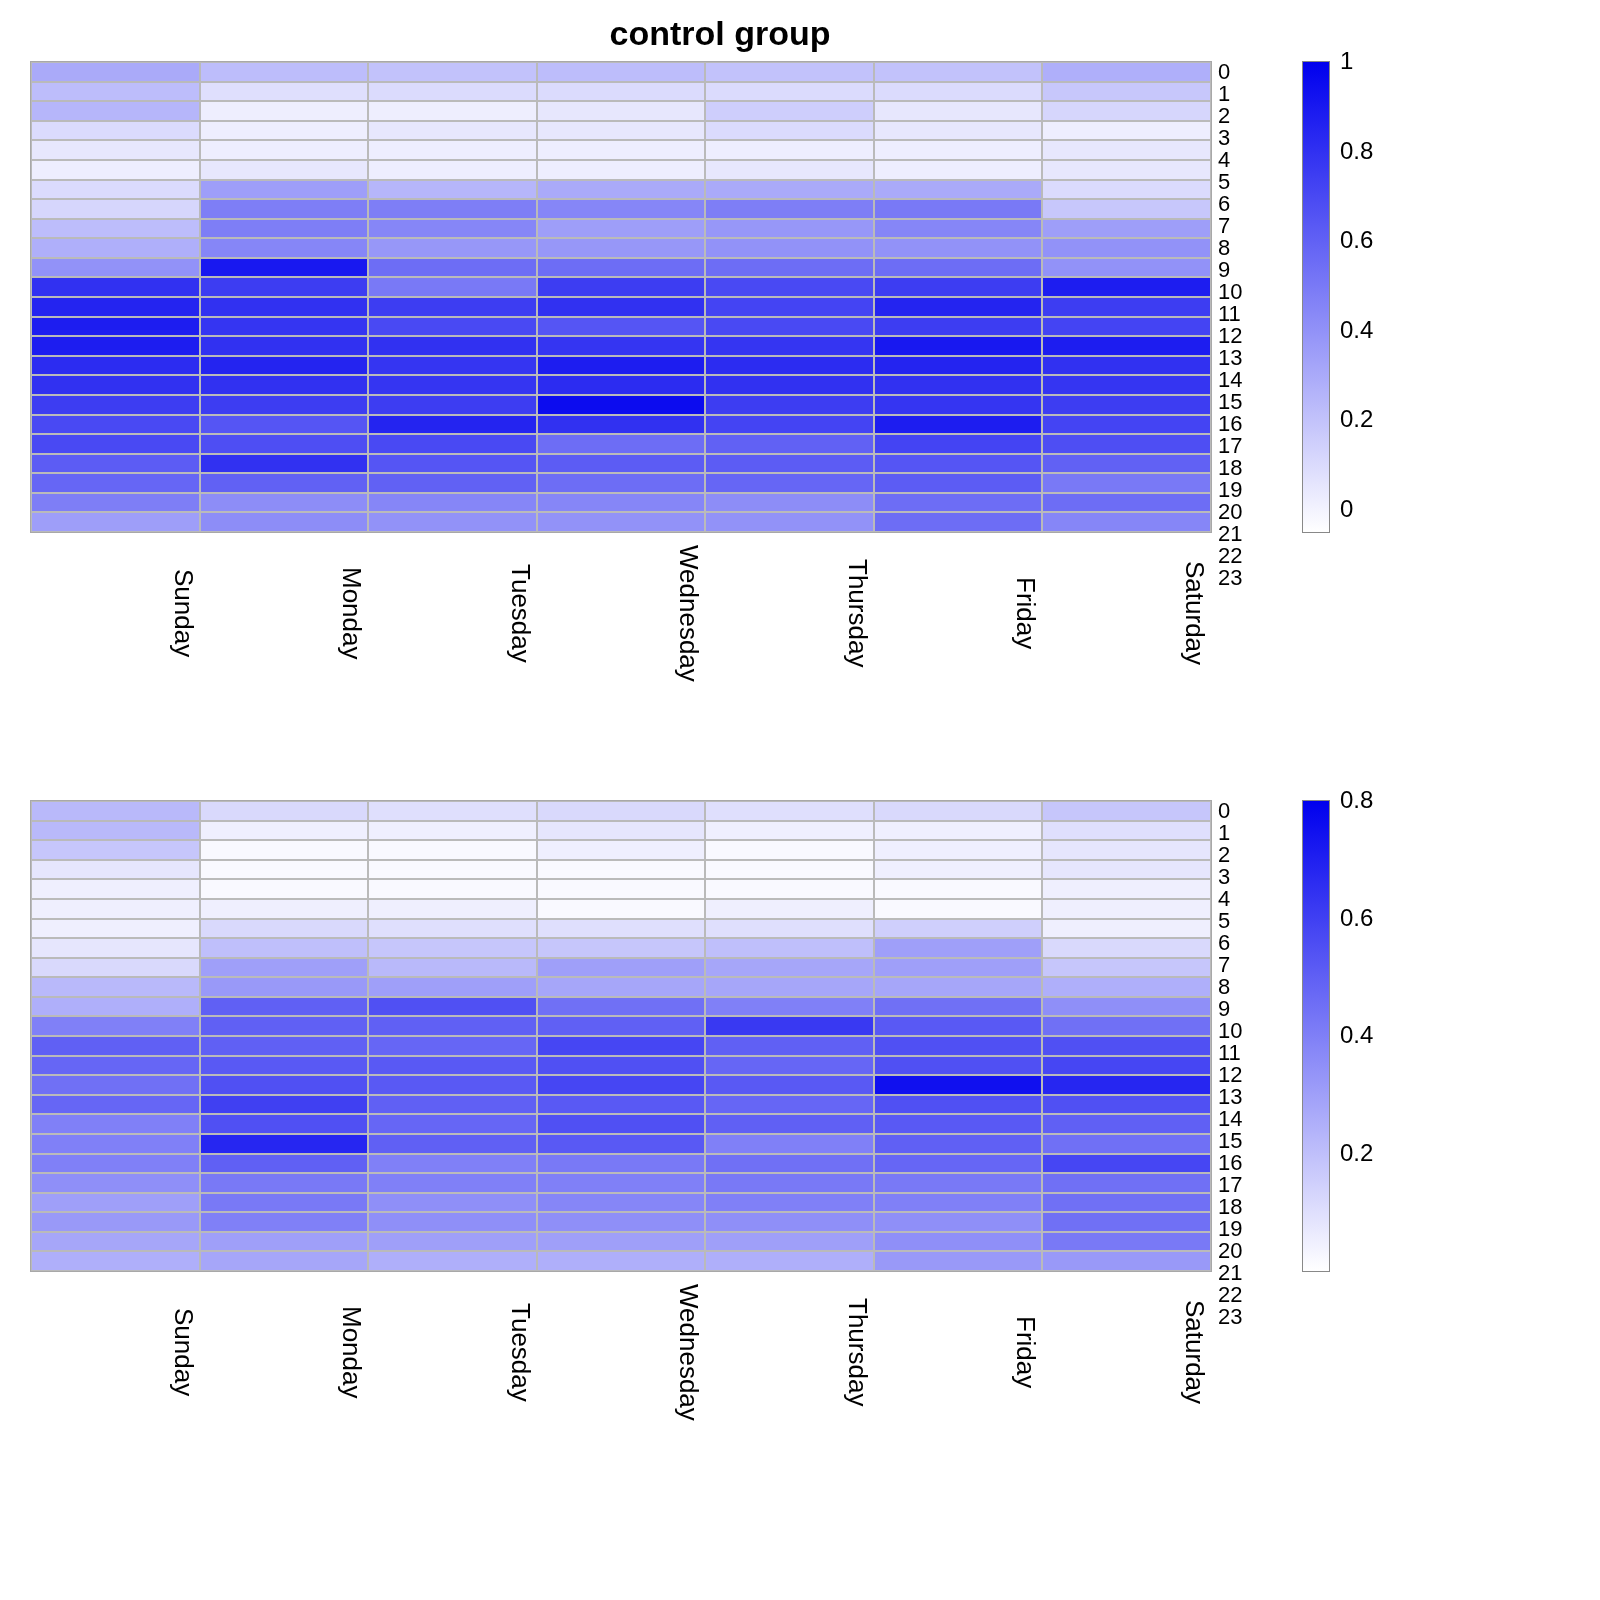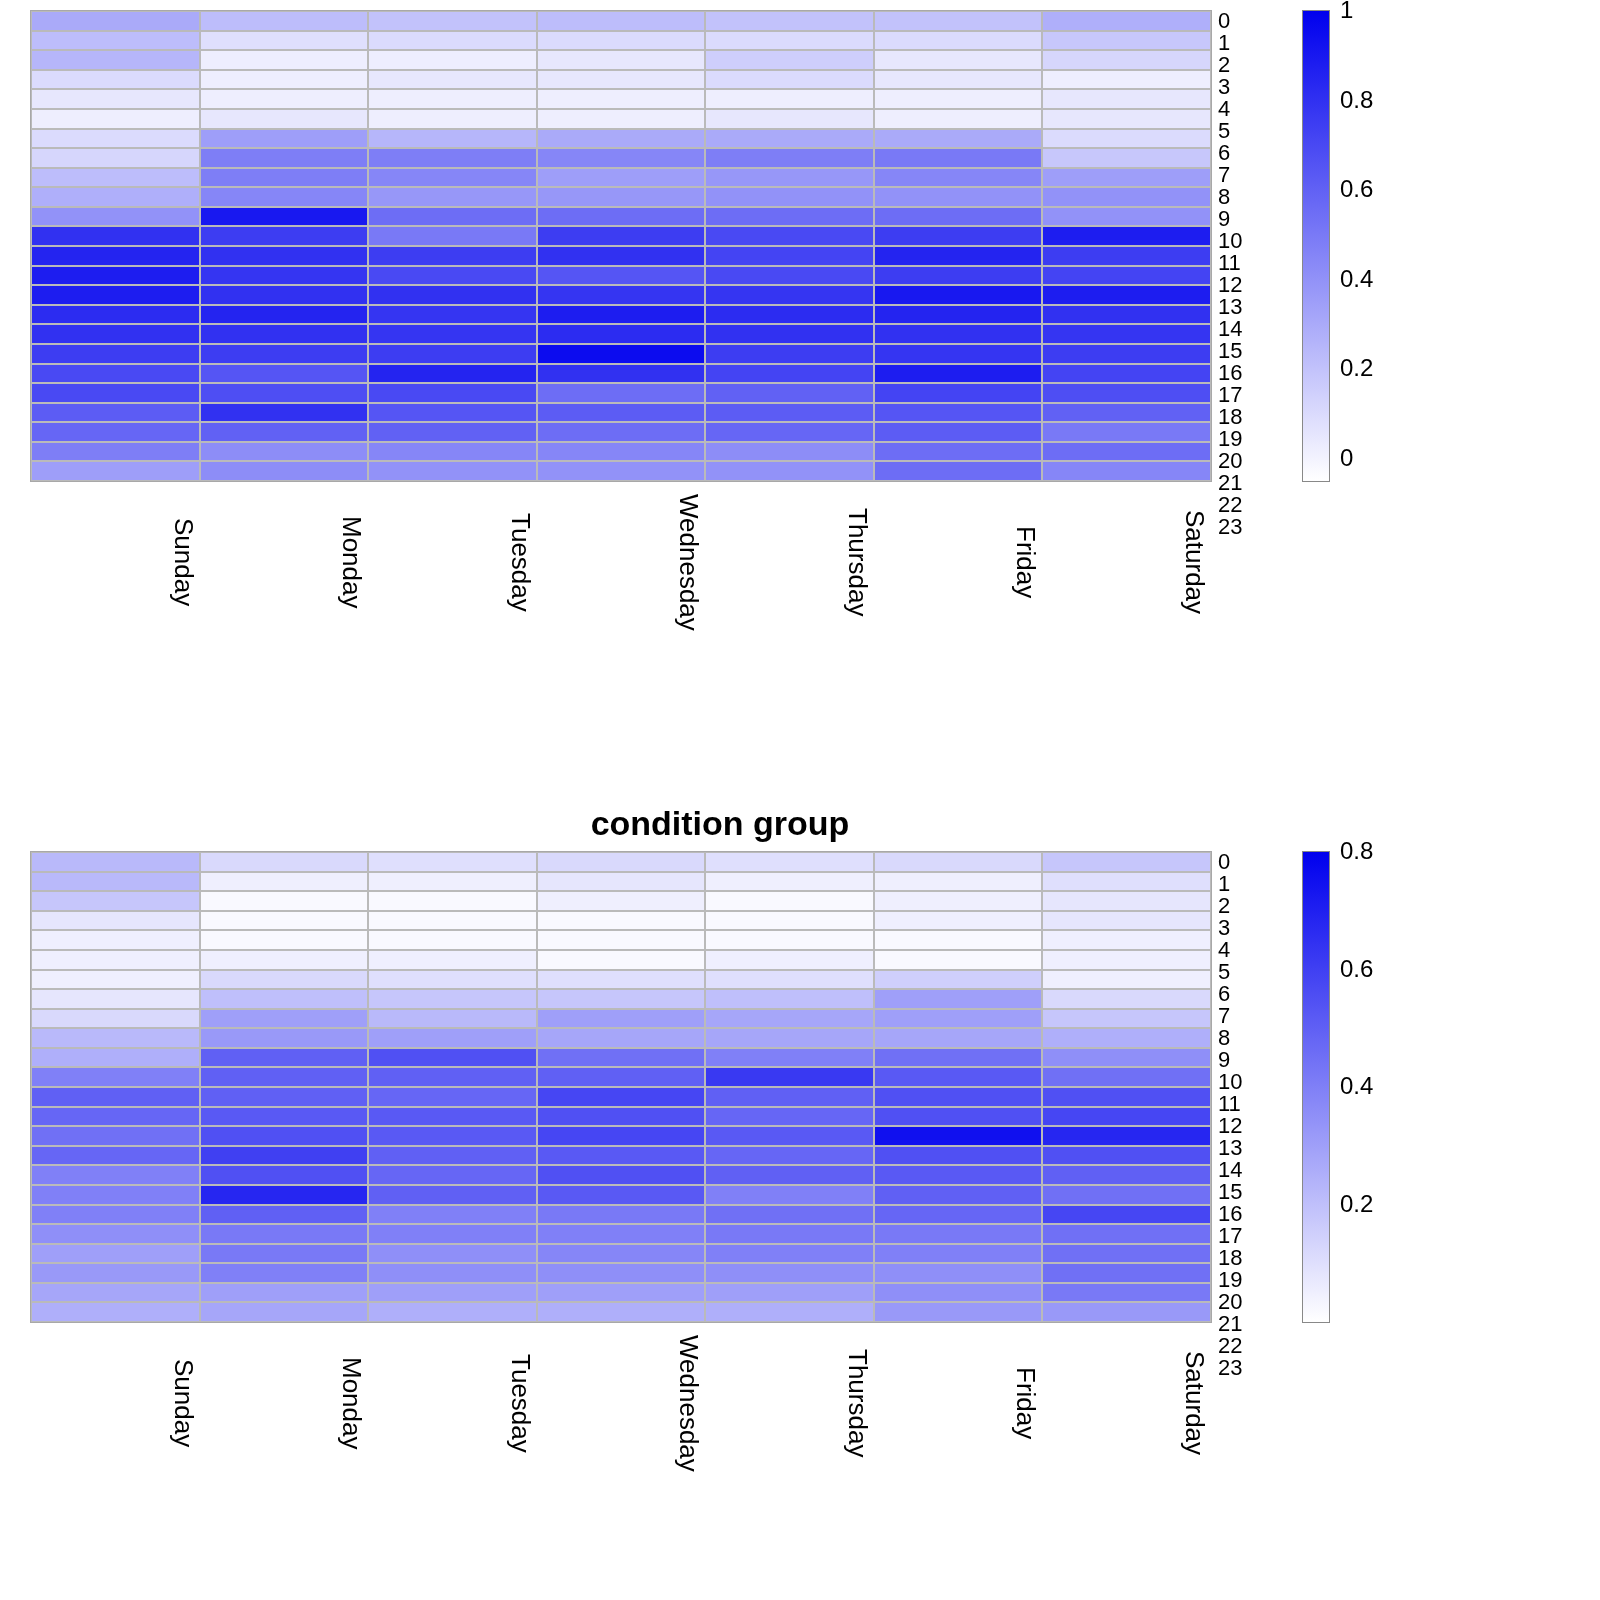--- a/index.html
+++ b/index.html
@@ -19,20 +19,21 @@
   .cbar-wrap{margin-left:90px;display:flex;align-items:flex-start}
   .cbar{width:26px;position:relative;border:1px solid #888}
   .cbar-ticks{position:relative;margin-left:10px;font-size:24px}
   .cbar-ticks span{position:absolute;left:0;transform:translateY(-50%);white-space:nowrap}
 </style>
 </head>
 <body>
 <div class="page">
 
 <div class="panel top">
+  <div class="title">control group</div>
   <div class="plot-row">
     <div>
       <div class="grid-wrap">
         <div class="grid" id="grid0" style="width: 1180px; height: 470px; grid-template-columns: repeat(7, 1fr); grid-template-rows: repeat(24, 1fr);">
               <div class="cell" style="background: rgb(170, 170, 249);"></div>
               <div class="cell" style="background: rgb(189, 189, 251);"></div>
               <div class="cell" style="background: rgb(194, 194, 251);"></div>
               <div class="cell" style="background: rgb(189, 189, 251);"></div>
               <div class="cell" style="background: rgb(194, 194, 251);"></div>
               <div class="cell" style="background: rgb(194, 194, 251);"></div>
@@ -244,21 +245,20 @@
             <span style="top: 57.1429%;">0.4</span>
             <span style="top: 38.0952%;">0.6</span>
             <span style="top: 19.0476%;">0.8</span>
             <span style="top: 0%;">1</span>
           </div>
     </div>
   </div>
 </div>
 
 <div class="panel bot">
-  <div class="title">condition group</div>
   <div class="plot-row">
     <div>
       <div class="grid-wrap">
         <div class="grid" id="grid1" style="width: 1180px; height: 470px; grid-template-columns: repeat(7, 1fr); grid-template-rows: repeat(24, 1fr);">
               <div class="cell" style="background: rgb(185, 185, 250);"></div>
               <div class="cell" style="background: rgb(217, 217, 252);"></div>
               <div class="cell" style="background: rgb(223, 223, 253);"></div>
               <div class="cell" style="background: rgb(217, 217, 252);"></div>
               <div class="cell" style="background: rgb(223, 223, 253);"></div>
               <div class="cell" style="background: rgb(217, 217, 252);"></div>

